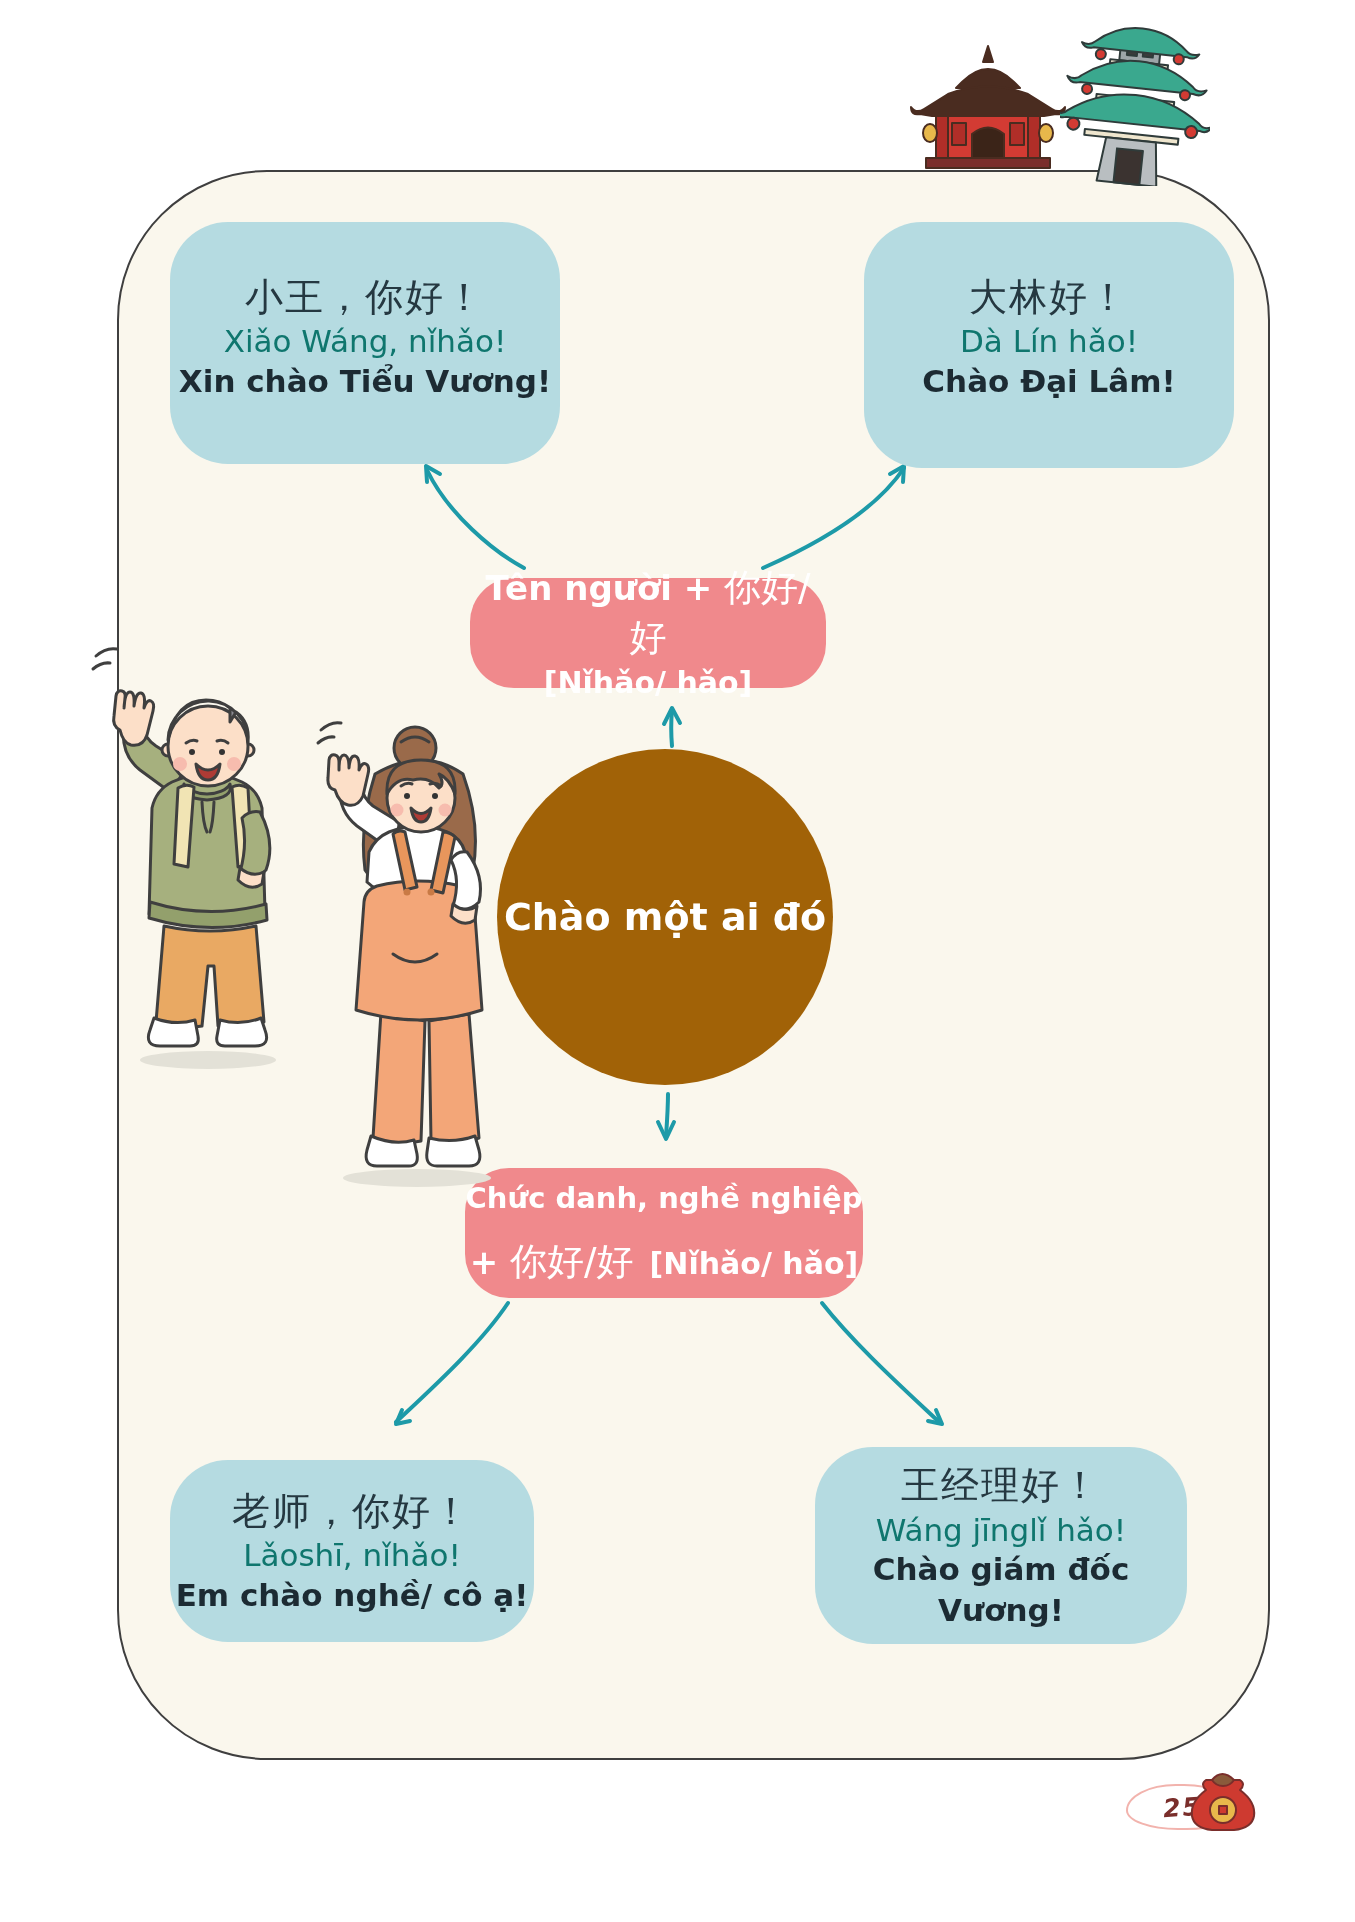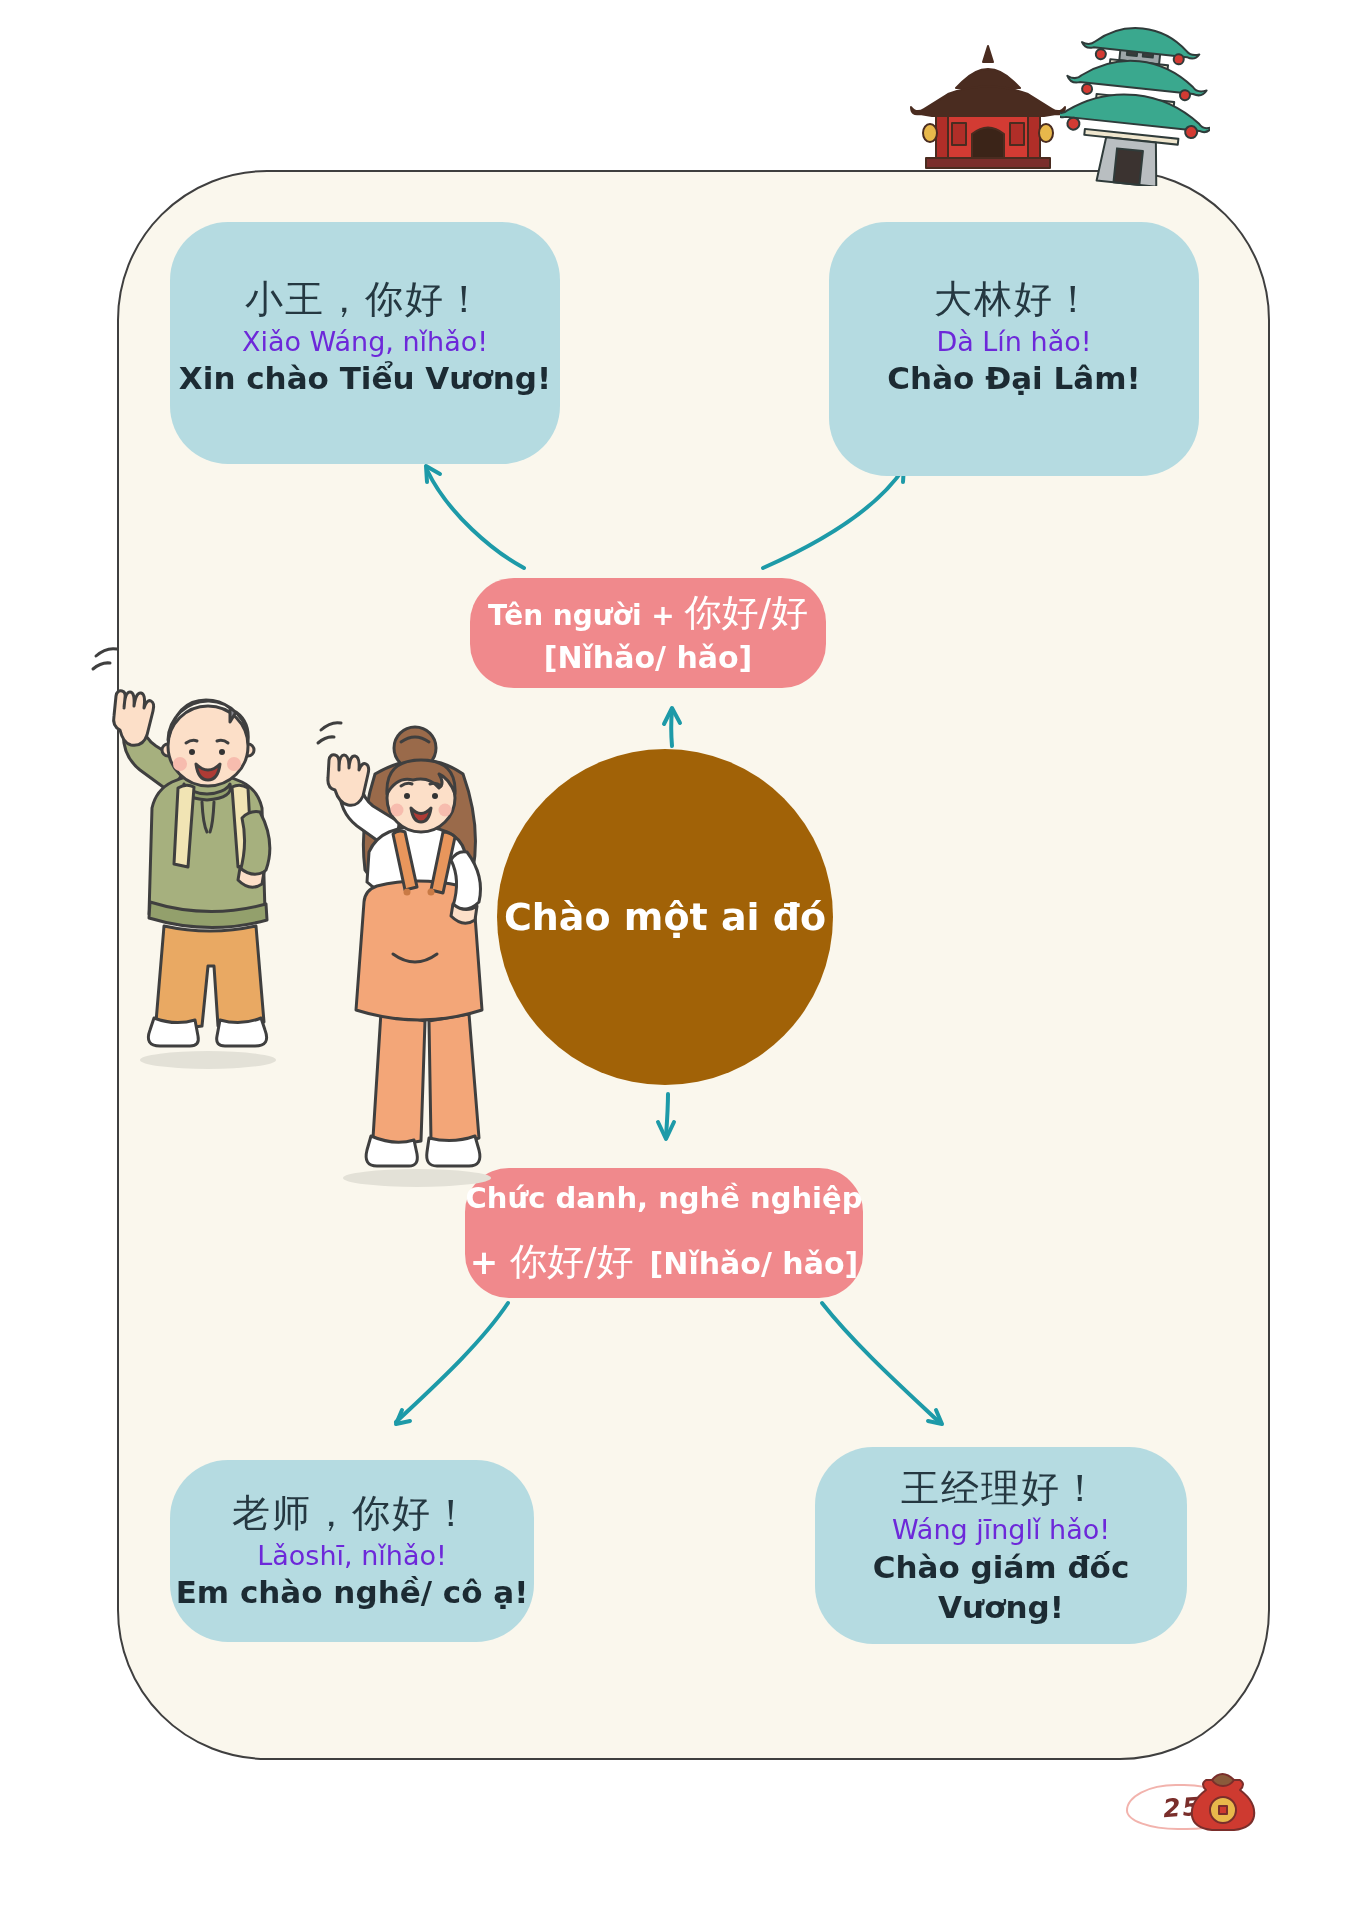--- a/index.html
+++ b/index.html
@@ -8,26 +8,26 @@
   .frame{position:absolute;left:117px;top:170px;width:1149px;height:1586px;background:#FAF7ED;
          border:2px solid #3F3F3F;border-radius:150px;z-index:0;}
   .layer{position:absolute;inset:0;width:1355px;height:1922px;pointer-events:none;}
   .arrows{z-index:2;}
   .deco{position:absolute;z-index:4;}
   
   .bubble{position:absolute;z-index:3;background:#B5DBE1;border-radius:58px;display:flex;
           flex-direction:column;align-items:center;justify-content:center;text-align:center;}
   .hanzi{font-family:"DejaVu Serif","Liberation Serif",serif;font-size:38px;color:#253841;
          line-height:1.3;letter-spacing:2px;}
-  .pinyin{font-size:27px;color:#6d28d9;line-height:1.25;}
+  .pinyin{font-size:31px;color:#0f766e;line-height:1.25;}
   .viet{font-size:31px;color:#1C2B33;font-weight:600;line-height:1.3;}
   
   .pill{position:absolute;z-index:3;background:#F0898C;border-radius:44px;color:#FFFFFF;
         display:flex;flex-direction:column;align-items:center;justify-content:center;text-align:center;}
-  .pill .vn{font-size:28px;font-weight:700;}
+  .pill .vn{font-size:34px;font-weight:700;}
   .pill .cn{font-size:37px;font-weight:500;}
   .pill .br{font-size:30px;font-weight:700;}
   .pill-line{line-height:1.35;}
   .pill .br.spaced{margin-left:16px;}
   
   .topic{position:absolute;left:497px;top:749px;width:336px;height:336px;border-radius:50%;
          background:#a16207;z-index:3;display:flex;align-items:center;justify-content:center;
          color:#fff;font-size:38px;font-weight:700;text-align:center;}
   
   .badge-cloud{position:absolute;left:1126px;top:1784px;width:108px;height:42px;background:#fff;
@@ -108,21 +108,21 @@
       <circle cx="114" cy="37" r="5" fill="#D33B33"></circle>
     </g>
   </svg>
 
   <div class="bubble" style="left:170px;top:222px;width:390px;height:230px;padding-bottom:12px;">
     <div class="hanzi">小王，你好！</div>
     <div class="pinyin">Xiǎo Wáng, nǐhǎo!</div>
     <div class="viet">Xin chào Tiểu Vương!</div>
   </div>
 
-  <div class="bubble" style="left:829px;top:222px;width:370px;height:230px;padding-bottom:24px;">
+  <div class="bubble" style="left:864px;top:222px;width:370px;height:230px;padding-bottom:16px;">
     <div class="hanzi">大林好！</div>
     <div class="pinyin">Dà Lín hǎo!</div>
     <div class="viet">Chào Đại Lâm!</div>
   </div>
 
   <div class="bubble" style="left:170px;top:1460px;width:364px;height:182px;">
     <div class="hanzi">老师，你好！</div>
     <div class="pinyin">Lǎoshī, nǐhǎo!</div>
     <div class="viet">Em chào nghề/ cô ạ!</div>
   </div>

